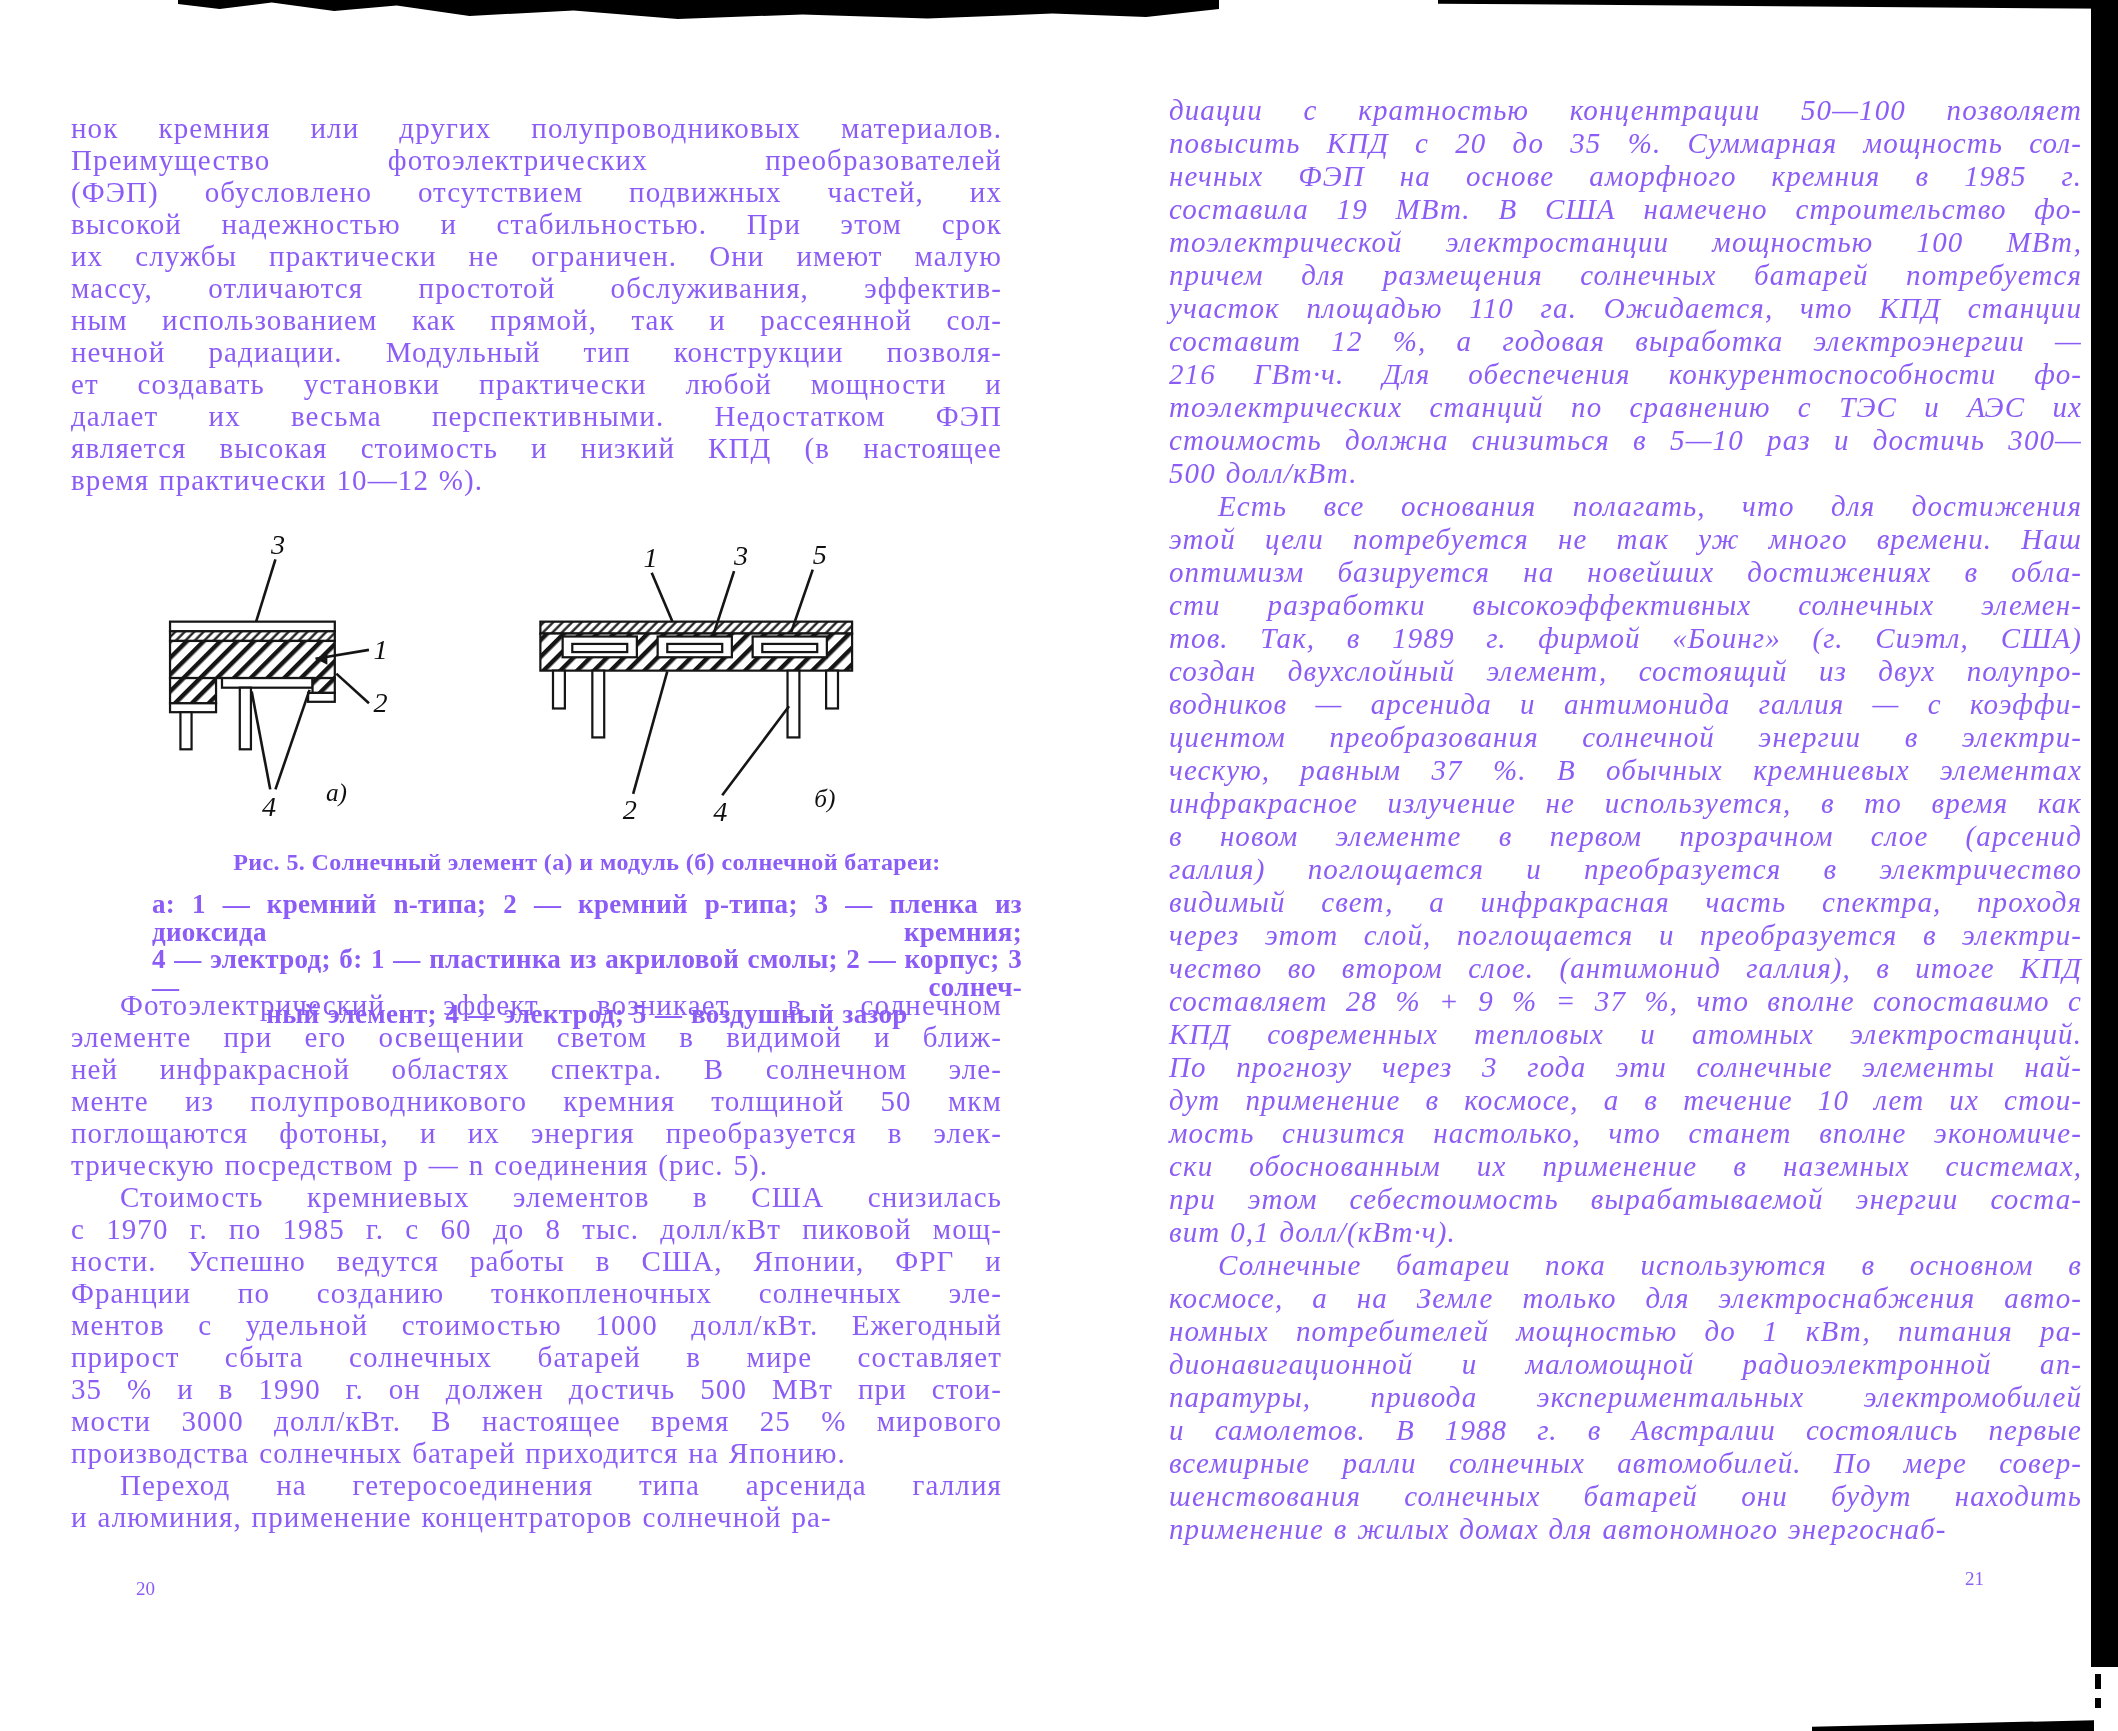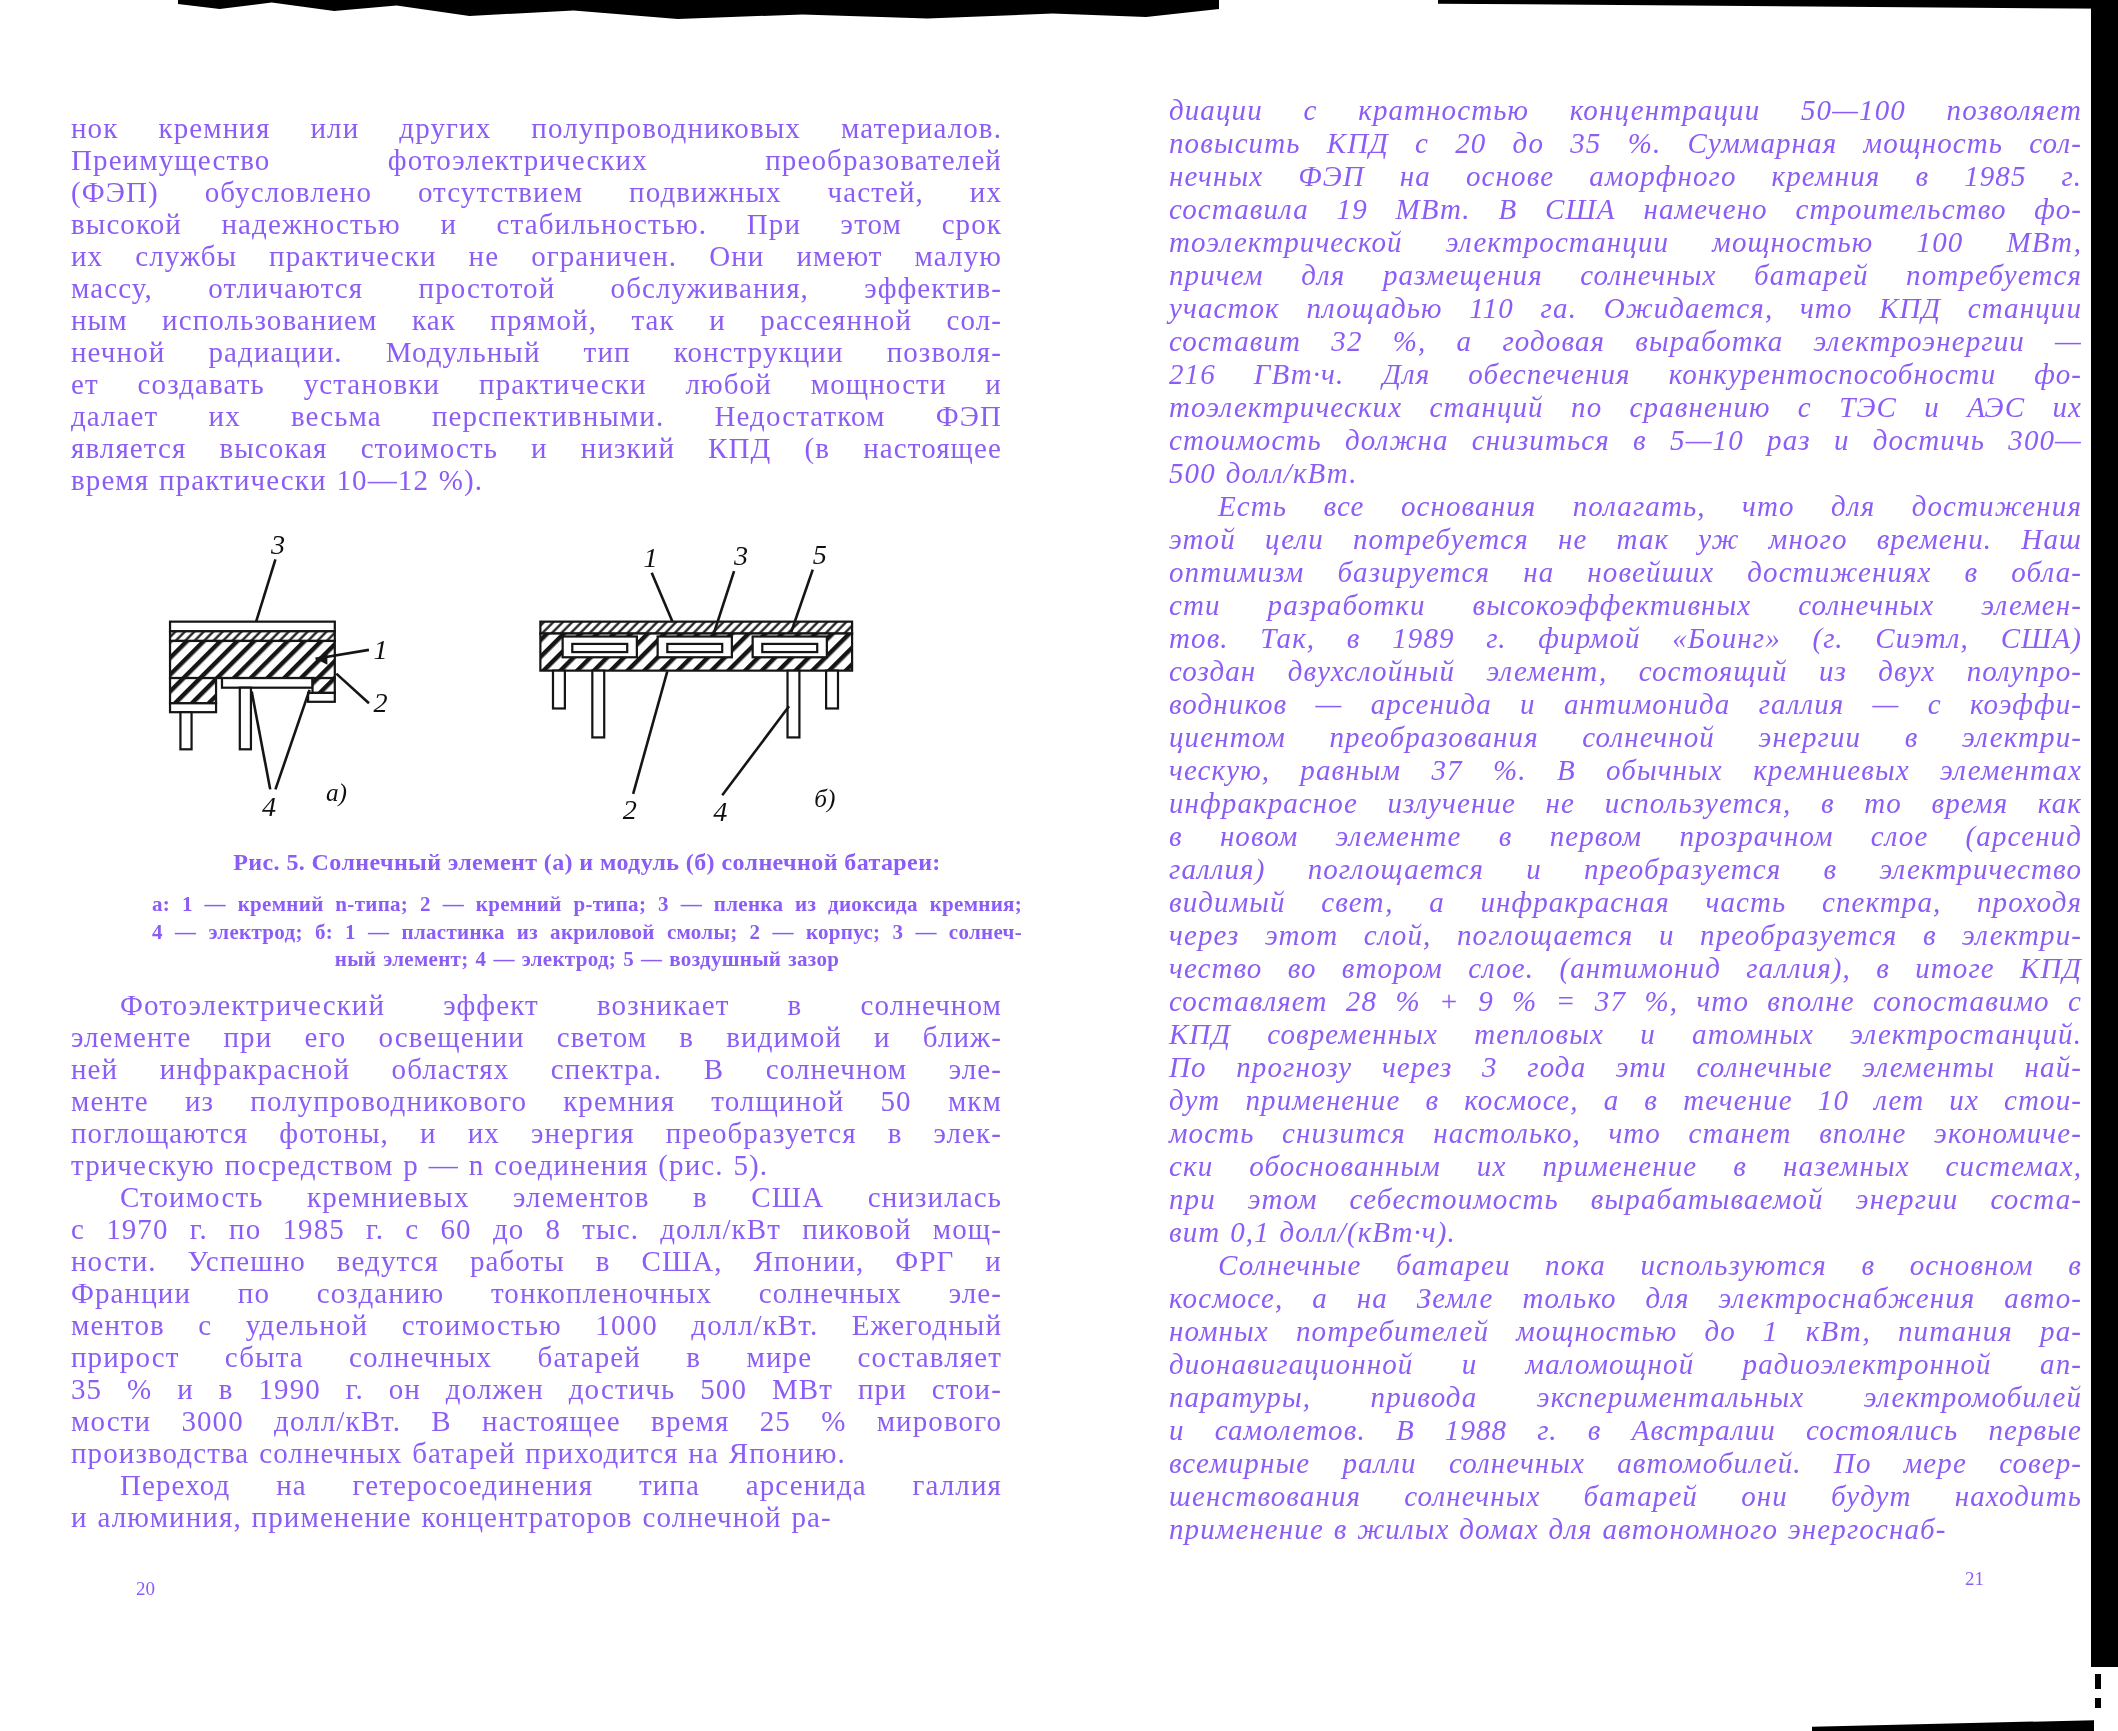--- a/index.html
+++ b/index.html
@@ -31,21 +31,21 @@
   .figure svg{display:block;width:100%;height:100%;}
   .figure text{font-family:"Liberation Serif",serif;font-style:italic;font-size:38px;fill:#101010;}
   .figure text.sub{font-size:34px;}
   .fig-line{stroke:#151515;stroke-width:3.5;fill:none;}
   .wht{fill:#ffffff;stroke:#151515;stroke-width:3;}
   .hat{fill:url(#hatchCoarse);stroke:#151515;stroke-width:3;}
   .hatf{fill:url(#hatchFine);stroke:#151515;stroke-width:3;}
   
   .caption{position:absolute;left:116px;top:849px;width:870px;text-align:center;margin-left:36px;}
   .cap-title{font-size:24px;font-weight:bold;letter-spacing:0.4px;margin-bottom:15px;}
-  .cap-legend .line{font-size:21px;line-height:27.5px;letter-spacing:0.3px;font-weight:bold;}
+  .cap-legend .line{font-size:27px;line-height:27.5px;letter-spacing:0.3px;font-weight:bold;}
   .cap-legend .line.last{text-align-last:center;}
   
   .page-num{position:absolute;font-size:19px;}
   .page-num-left{left:136px;top:1578px;}
   .page-num-right{left:1965px;top:1568px;}
 </style>
 </head>
 <body>
 
 <div class="canvas">
@@ -184,21 +184,21 @@
 
   <section class="col col-right">
       <div class="para">
         <div class="line">диации с кратностью концентрации 50—100 позволяет</div>
         <div class="line">повысить КПД с 20 до 35 %. Суммарная мощность сол-</div>
         <div class="line">нечных ФЭП на основе аморфного кремния в 1985 г.</div>
         <div class="line">составила 19 МВт. В США намечено строительство фо-</div>
         <div class="line">тоэлектрической электростанции мощностью 100 МВт,</div>
         <div class="line">причем для размещения солнечных батарей потребуется</div>
         <div class="line">участок площадью 110 га. Ожидается, что КПД станции</div>
-        <div class="line">составит 32 %, а годовая выработка электроэнергии —</div>
+        <div class="line">составит 12 %, а годовая выработка электроэнергии —</div>
         <div class="line">216 ГВт·ч. Для обеспечения конкурентоспособности фо-</div>
         <div class="line">тоэлектрических станций по сравнению с ТЭС и АЭС их</div>
         <div class="line">стоимость должна снизиться в 5—10 раз и достичь 300—</div>
         <div class="line last">500 долл/кВт.</div>
       </div>
       <div class="para indent">
         <div class="line">Есть все основания полагать, что для достижения</div>
         <div class="line">этой цели потребуется не так уж много времени. Наш</div>
         <div class="line">оптимизм базируется на новейших достижениях в обла-</div>
         <div class="line">сти разработки высокоэффективных солнечных элемен-</div>

